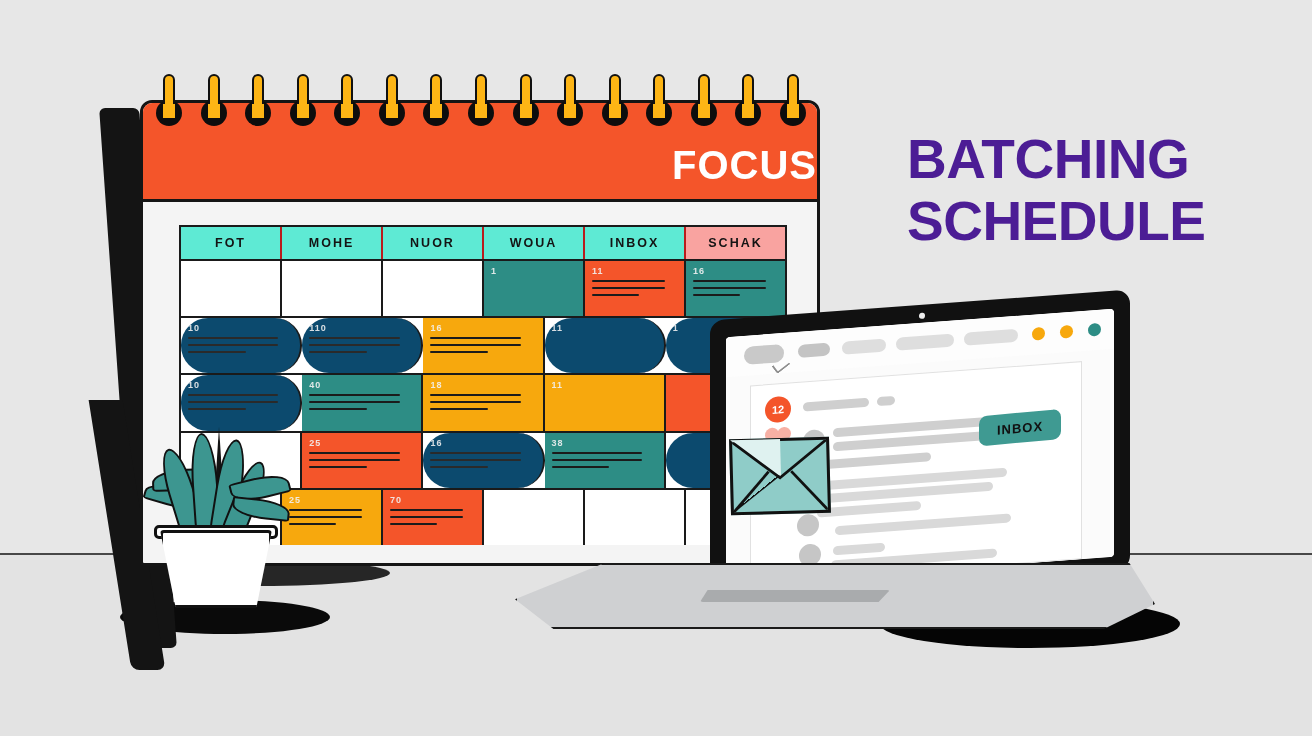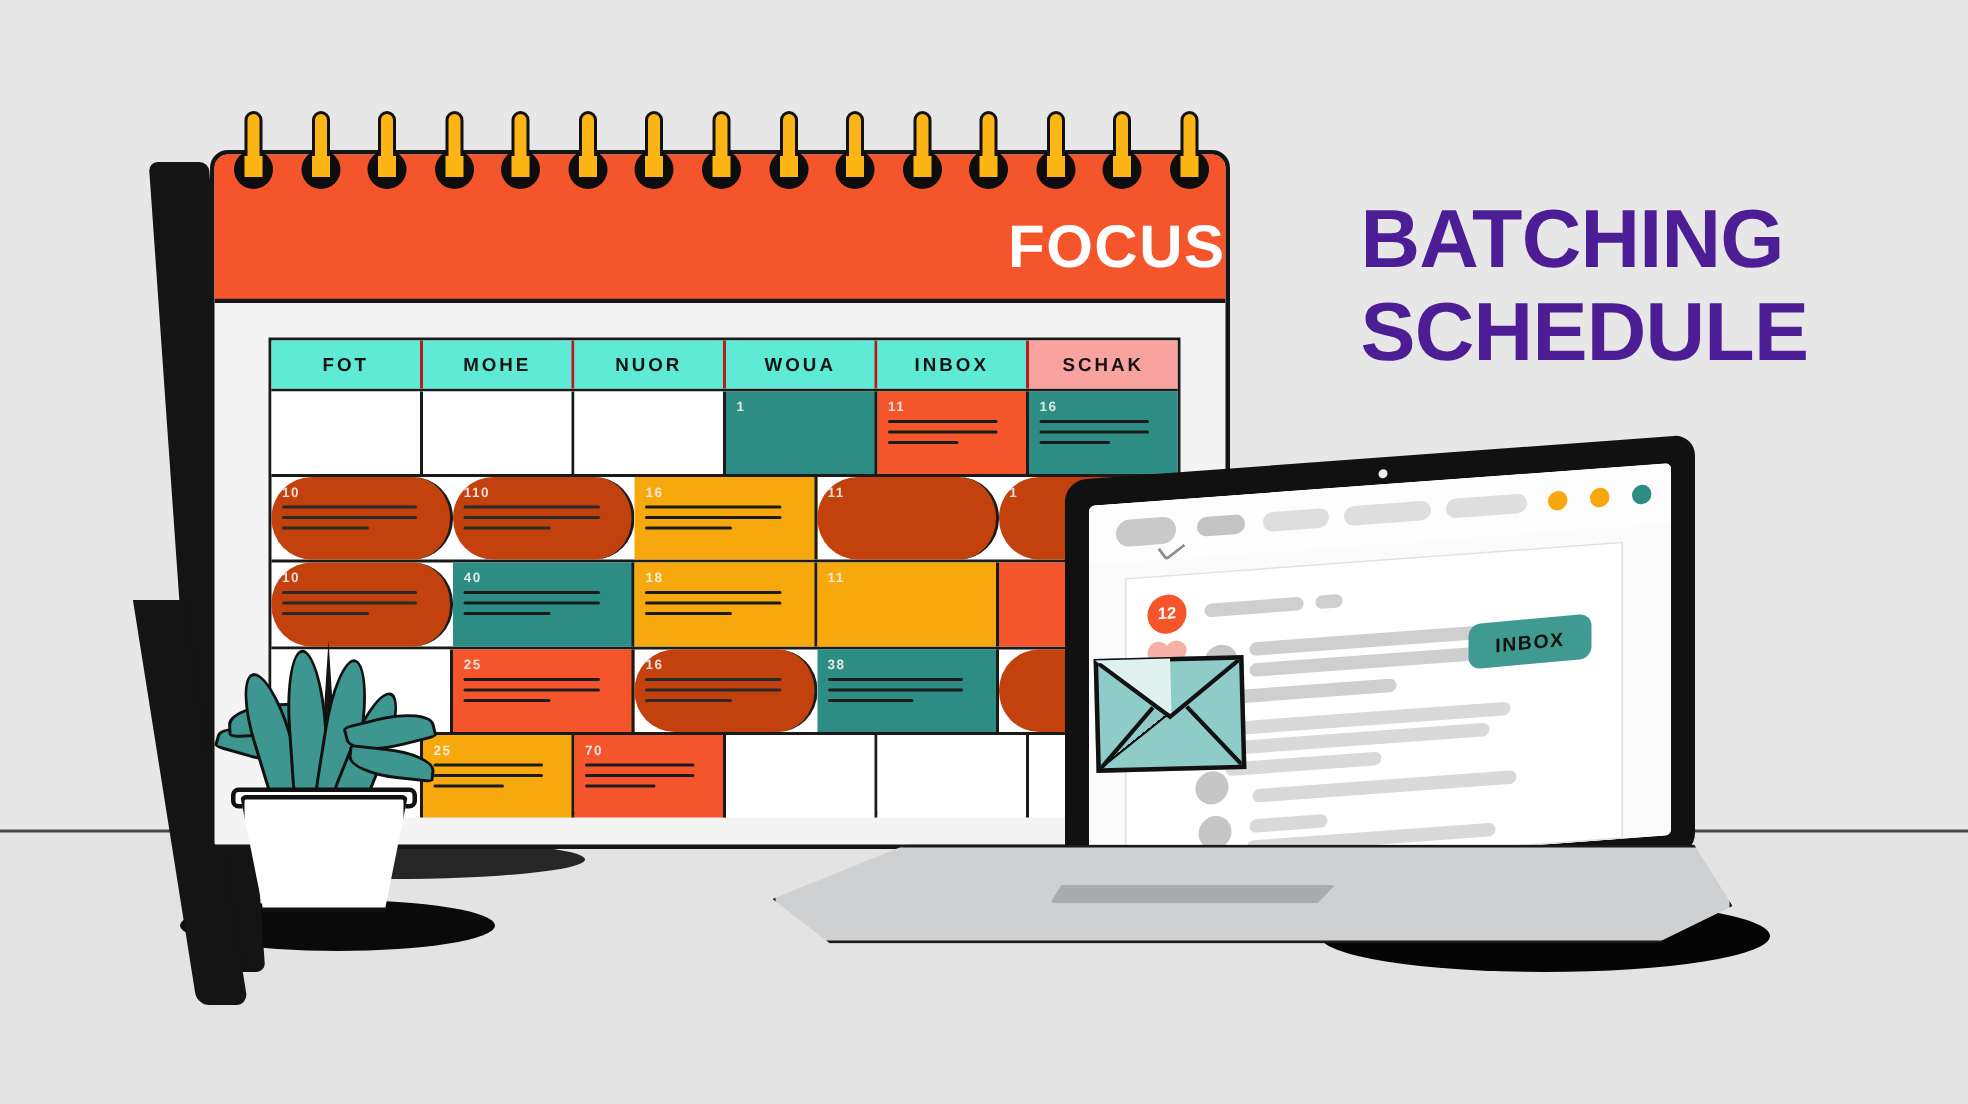--- a/index.html
+++ b/index.html
@@ -50,21 +50,21 @@
      color:#141414;letter-spacing:2px;box-sizing:border-box;}
   .gh:last-child{border-right:none;}
   .gh.hl{background:#f9a3a0;}
   .grid-rows{height:284px;display:flex;flex-direction:column;}
   .grow{flex:1;display:flex;border-bottom:2px solid #1a1a1a;}
   .grow:last-child{border-bottom:none;}
   .cell{flex:1;border-right:2px solid #1a1a1a;box-sizing:border-box;position:relative;
      padding:5px 7px;}
   .cell:last-child{border-right:none;}
   .cell.white{background:#ffffff;}
-  .cell.grey{background:#c2410c;border-radius:27px;}
+  .cell.grey{background:#0c4a6e;border-radius:27px;}
   .cell.teal{background:#2d8d85;}
   .cell.orange{background:#f4552a;}
   .cell.amber{background:#f7a80d;}
   .num{font-size:9px;font-weight:bold;color:#f2f2f2;letter-spacing:1px;line-height:10px;
      opacity:.9;}
   .cell.grey .num{color:#efefef;}
   .lines{margin-top:4px;}
   .ln{height:2px;background:#1b1b1b;margin-bottom:5px;border-radius:1px;}
   .cell.grey .ln{background:#2a2a2a;}
   .ln.w1{width:86%;}

